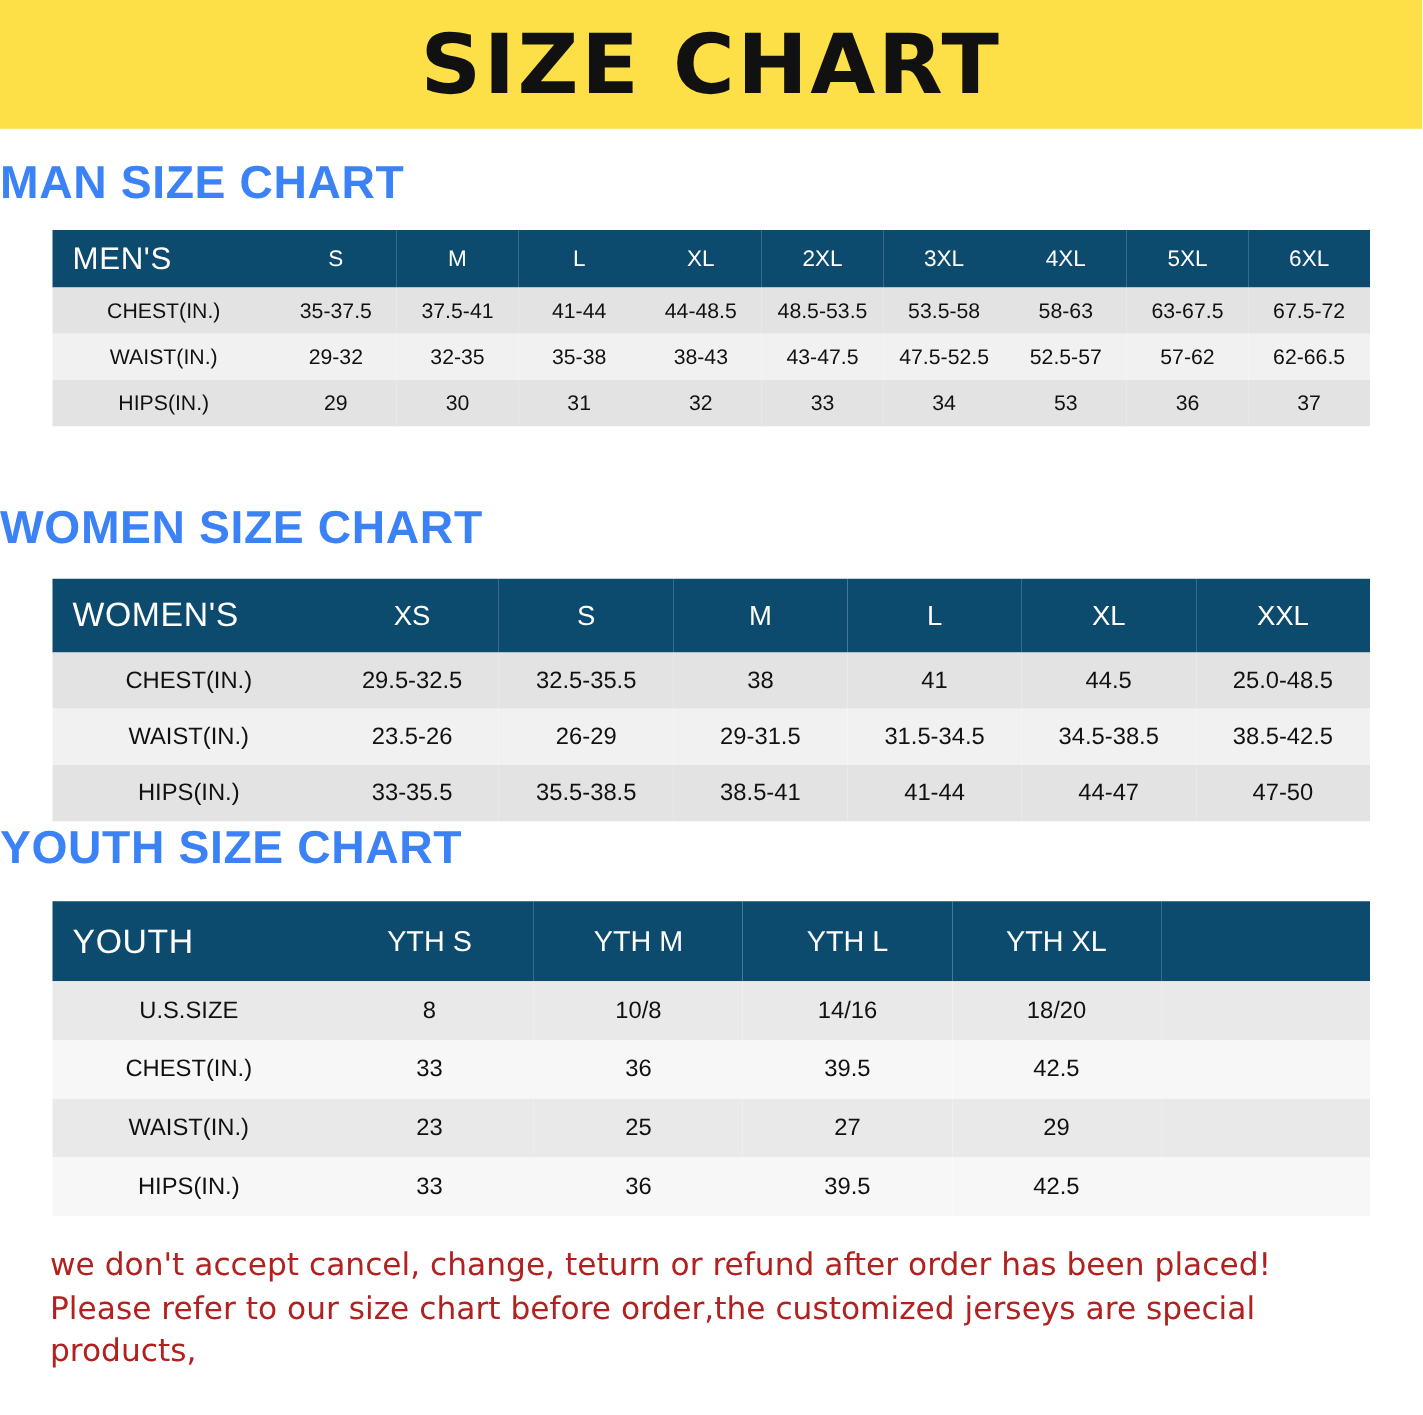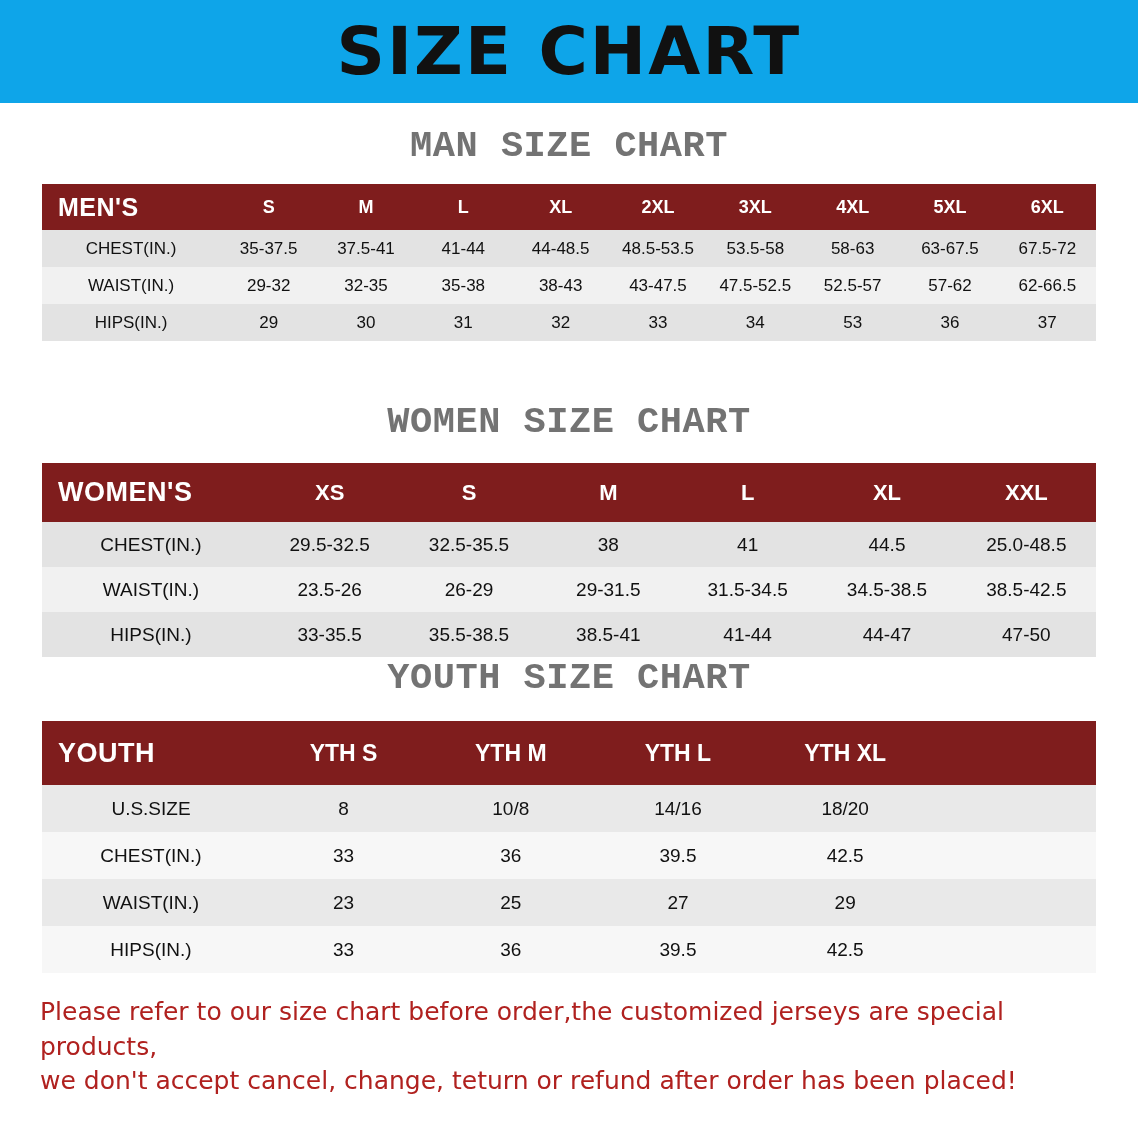--- a/index.html
+++ b/index.html
@@ -17,43 +17,42 @@
 
   .page {
     position: relative;
     width: 1138px;
     height: 1132px;
   }
 
   
   .banner {
     height: 103px;
-    background: #0ea5e9;
+    background: #fde047;
     display: flex;
     align-items: center;
     justify-content: center;
   }
   .banner-title {
     font-family: "DejaVu Sans", sans-serif;
     font-weight: bold;
     font-size: 66px;
     letter-spacing: 2px;
     color: #111111;
     line-height: 1;
     transform: scaleX(1.02);
   }
 
   
   .section-title {
-    text-align: center;
-    font-family: Liberation Mono, monospace;
+    font-family: Liberation Sans, sans-serif;
     font-weight: bold;
     font-size: 37px;
     letter-spacing: 0.5px;
-    color: #737373;
+    color: #3b82f6;
   }
   .man-title   { margin-top: 22px; margin-bottom: 17px; }
   .women-title { margin-top: 60px; margin-bottom: 20px; }
   .youth-title { margin-bottom: 22px; }
 
   
   .tbl-wrap {
     margin: 0 42px;
   }
   table.size {
@@ -61,23 +60,23 @@
     border-collapse: collapse;
     table-layout: fixed;
   }
   table.size th, table.size td {
     text-align: center;
     font-family: "Liberation Sans", sans-serif;
     color: #111111;
     white-space: nowrap;
   }
   table.size thead th {
-    background: #7f1d1d;
+    background: #0c4a6e;
     color: #ffffff;
-    font-weight: bold;
+    font-weight: normal;
   }
   .rowlabel {
     font-weight: normal;
   }
   .corner {
     text-align: left !important;
     padding-left: 16px;
     font-weight: bold;
     letter-spacing: 0.5px;
   }
@@ -302,17 +301,17 @@
           <td>36</td>
           <td>39.5</td>
           <td>42.5</td>
           <td></td>
         </tr>
       </tbody>
     </table>
   </div>
 
   <div class="note">
+    <div>we don't accept cancel, change, teturn or refund after order has been placed!</div>
     <div>Please refer to our size chart before order,the customized jerseys are special products,</div>
-    <div>we don't accept cancel, change, teturn or refund after order has been placed!</div>
   </div>
 
 </div>
 
 </body></html>

